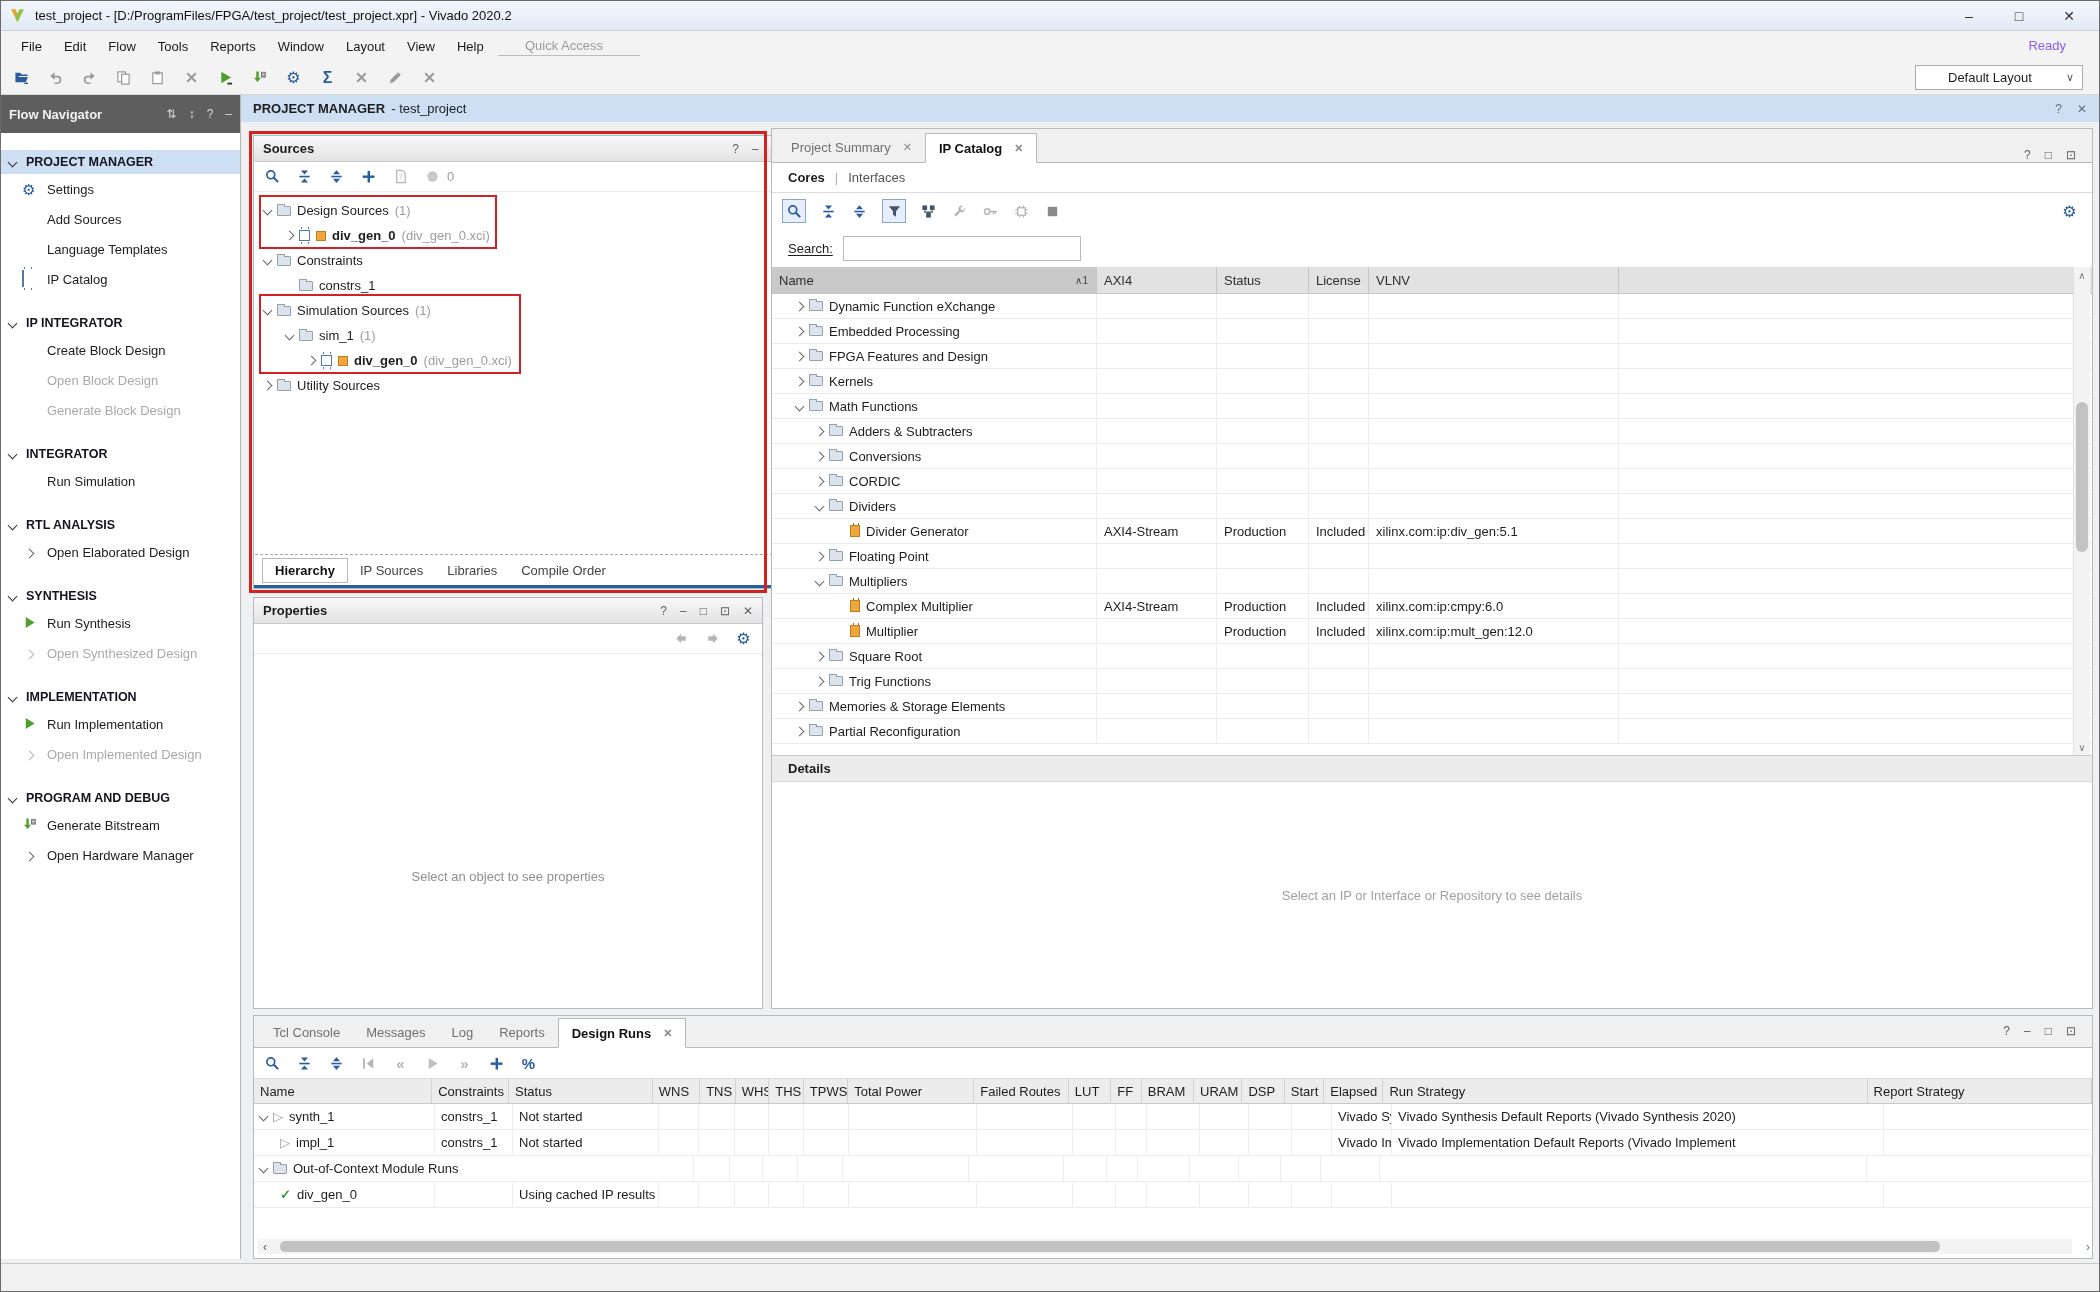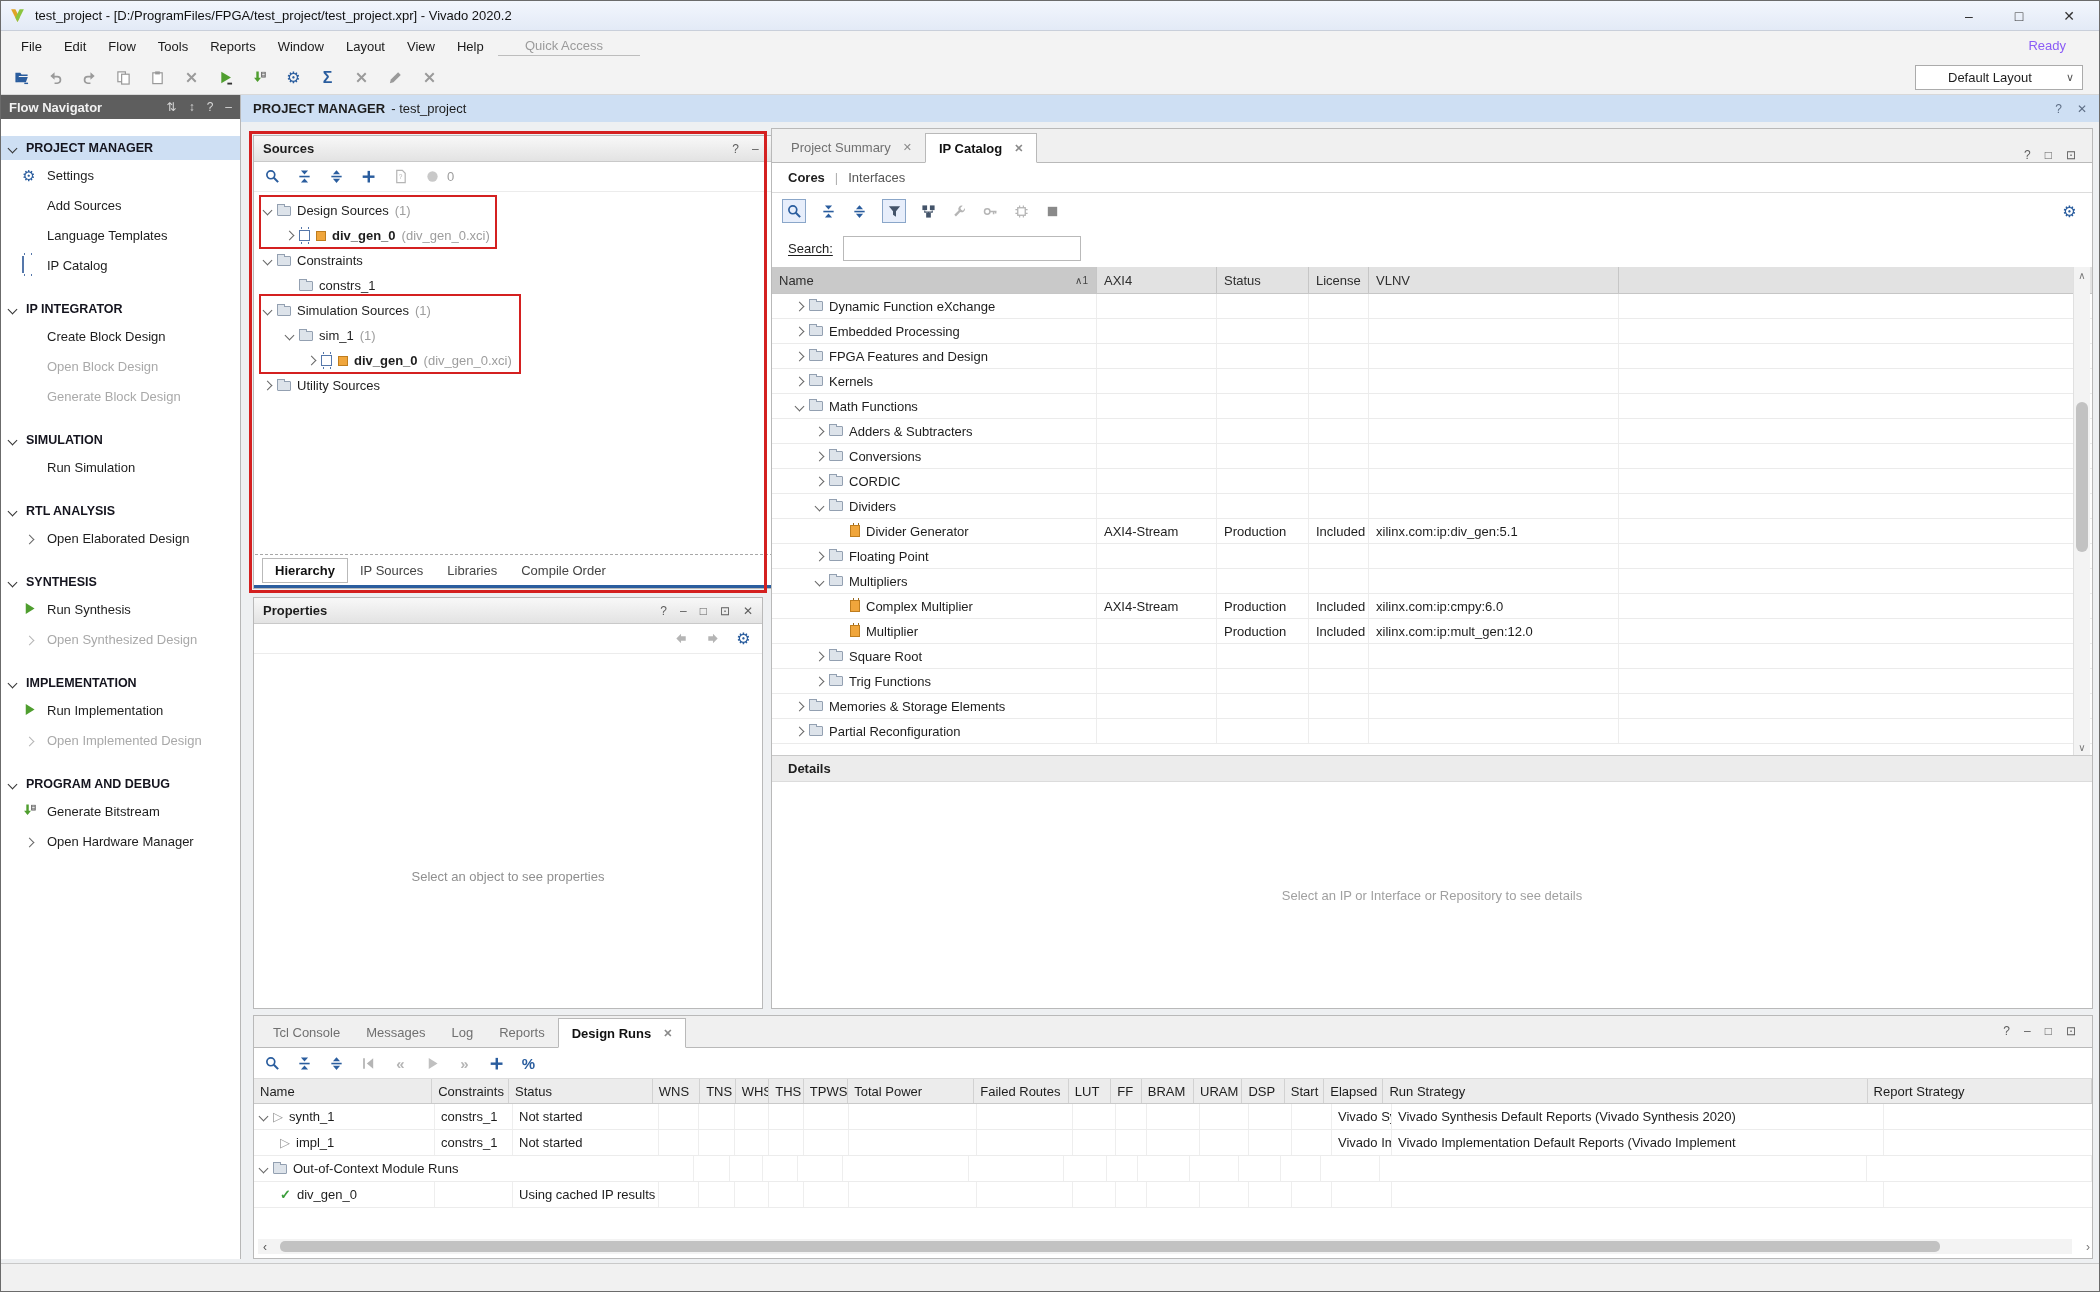--- a/index.html
+++ b/index.html
@@ -20,21 +20,21 @@
   #menubar{left:0;top:30px;width:2098px;height:30px;background:#f3f3f3;display:flex;align-items:center;padding-left:9px}
   .menu-item{padding:4px 11px;font-size:13px;color:#1a1a1a}
   #quick-access{position:absolute;left:497px;top:4px;width:142px;height:21px;border-bottom:1px solid #bdbdbd;display:flex;align-items:center;gap:5px;padding:0 5px;color:#9b9b9b;background:transparent}
   #ready{position:absolute;right:33px;top:7px;font-size:13px;color:#8b5cf6}
   #toolbar{left:0;top:60px;width:2098px;height:34px;background:#f3f3f3;border-bottom:1px solid #d8d8d8;display:flex;align-items:center;padding-left:12px;gap:17px}
   #layout-combo{position:absolute;right:16px;top:4px;width:168px;height:25px;background:#fff;border:1px solid #ababab;display:flex;align-items:center;gap:7px;padding:0 8px;font-size:13px}
   #layout-combo .chev-dn{margin-left:auto;color:#555;font-size:11px}
 
   
   #flownav{left:0;top:94px;width:240px;height:1164px;background:#fff;border-right:1px solid #b7b7b7;overflow:hidden}
-  #fn-header{height:24px;background:#5e5e5e;color:#f2f2f2;display:flex;align-items:center;padding:0 8px;font-weight:bold;font-size:13px}
+  #fn-header{height:38px;background:#5e5e5e;color:#f2f2f2;display:flex;align-items:center;padding:0 8px;font-weight:bold;font-size:13px}
   #fn-header .hicons{margin-left:auto;display:flex;gap:12px;font-size:12px;color:#d8d8d8;font-weight:normal}
   .fn-section{margin-top:17px}
   .fn-sec-head{height:24px;display:flex;align-items:center;padding-left:8px;gap:10px;font-weight:bold;font-size:12.5px;color:#14141e}
   .fn-sec-head.sel{background:#cedff3}
   .fn-item{height:30px;display:flex;align-items:center;padding-left:46px;position:relative;font-size:13px}
   .fn-item .lic{position:absolute;left:21px;top:7px}
   .fn-item .lch{position:absolute;left:25px}
 
   
   #banner{left:240px;top:94px;width:1858px;height:27px;background:#cedff3;display:flex;align-items:center;padding:0 12px;font-size:13px}
@@ -282,21 +282,21 @@
           <div class="fn-item dis">
             <span>Open Block Design</span>
           </div>
           <div class="fn-item dis">
             <span>Generate Block Design</span>
           </div>
         </div>
         <div class="fn-section">
           <div class="fn-sec-head">
             <span class="chev open" style="border-color: rgb(51, 51, 51);"></span>
-            <span>SIMULATION</span>
+            <span>INTEGRATOR</span>
           </div>
           <div class="fn-item">
             <span>Run Simulation</span>
           </div>
         </div>
         <div class="fn-section">
           <div class="fn-sec-head">
             <span class="chev open" style="border-color: rgb(51, 51, 51);"></span>
             <span>RTL ANALYSIS</span>
           </div>

